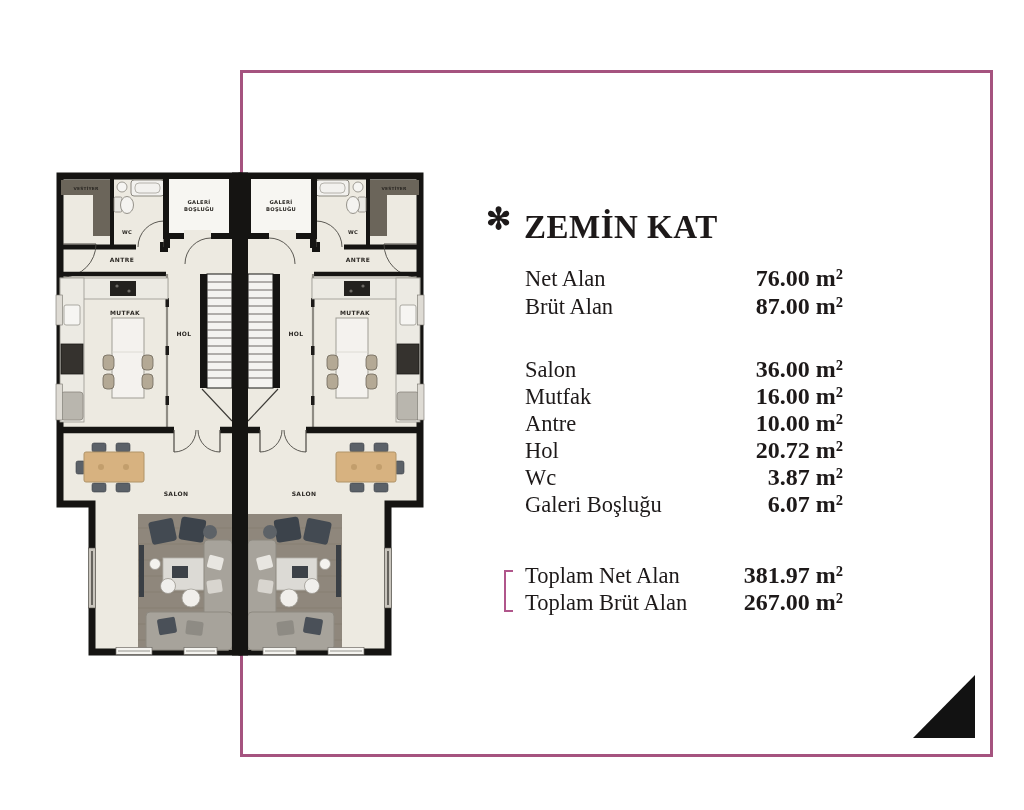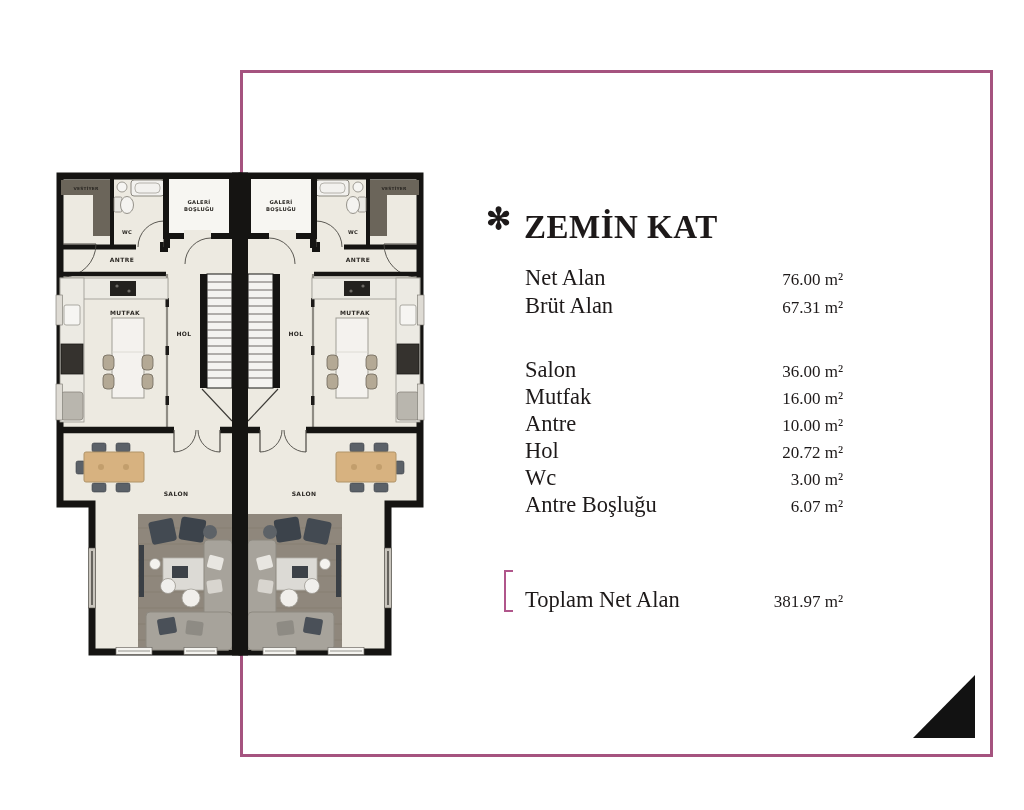--- a/index.html
+++ b/index.html
@@ -11,24 +11,24 @@
          border:3px solid #a5537f;box-sizing:border-box;z-index:1;}
 
   
   .corner-tri{position:absolute;left:913px;top:675px;width:0;height:0;z-index:2;
          border-left:62px solid transparent;border-bottom:63px solid #121212;}
   .marker{position:absolute;left:486px;top:201px;font-size:30px;font-weight:700;z-index:2;}
   .title{position:absolute;left:524px;top:199px;font-size:33px;font-weight:700;letter-spacing:.5px;z-index:2;margin-top:10px;}
   .rows{position:absolute;left:525px;width:318px;z-index:2;}
   .rows .row{display:flex;justify-content:space-between;align-items:baseline;}
   .rows .lbl{font-size:22.5px;}
-  .rows .val{font-size:17px;font-weight:400;}
+  .rows .val{font-size:24px;font-weight:700;}
   #summary-rows{top:264px;} #summary-rows .row{height:28px;line-height:28px;}
   #room-rows{top:356px;}    #room-rows .row{height:27px;line-height:27px;}
-  #total-rows{top:562px;}   #total-rows .row{height:27px;line-height:27px;margin-top:24px;}
+  #total-rows{top:562px;}   #total-rows .row{height:27px;line-height:27px;}
   .bracket{position:absolute;left:504px;top:570px;width:9px;height:42px;z-index:2;
            border-left:2.5px solid #b0568b;border-top:2.5px solid #b0568b;border-bottom:2.5px solid #b0568b;
            box-sizing:border-box;}
 
   
   .plan{position:absolute;left:55px;top:165px;width:380px;height:498px;z-index:3;}
   .plan text{font-family:"DejaVu Sans", sans-serif;font-weight:700;fill:#2b2824;}
   .roomlbl{font-size:6px;letter-spacing:.4px;}
   .roomlbl-sm{font-size:5.2px;letter-spacing:.3px;}
   .vest-lbl{font-size:4.3px;fill:#15120f;letter-spacing:.2px;}
@@ -214,21 +214,21 @@
   <div class="marker">✻</div>
   <div class="title">ZEMİN KAT</div>
 
   <div class="rows" id="summary-rows">
     <div class="row">
       <span class="lbl">Net Alan</span>
       <span class="val">76.00 m²</span>
     </div>
     <div class="row">
       <span class="lbl">Brüt Alan</span>
-      <span class="val">67.31 m²</span>
+      <span class="val">87.00 m²</span>
     </div>
   </div>
 
   <div class="rows" id="room-rows">
     <div class="row">
       <span class="lbl">Salon</span>
       <span class="val">36.00 m²</span>
     </div>
     <div class="row">
       <span class="lbl">Mutfak</span>
@@ -237,29 +237,33 @@
     <div class="row">
       <span class="lbl">Antre</span>
       <span class="val">10.00 m²</span>
     </div>
     <div class="row">
       <span class="lbl">Hol</span>
       <span class="val">20.72 m²</span>
     </div>
     <div class="row">
       <span class="lbl">Wc</span>
-      <span class="val">3.00 m²</span>
-    </div>
-    <div class="row">
-      <span class="lbl">Antre Boşluğu</span>
+      <span class="val">3.87 m²</span>
+    </div>
+    <div class="row">
+      <span class="lbl">Galeri Boşluğu</span>
       <span class="val">6.07 m²</span>
     </div>
   </div>
 
   <div class="bracket"></div>
   <div class="rows" id="total-rows">
     <div class="row">
       <span class="lbl">Toplam Net Alan</span>
       <span class="val">381.97 m²</span>
     </div>
+    <div class="row">
+      <span class="lbl">Toplam Brüt Alan</span>
+      <span class="val">267.00 m²</span>
+    </div>
   </div>
 
 </div>
 
 </body></html>

